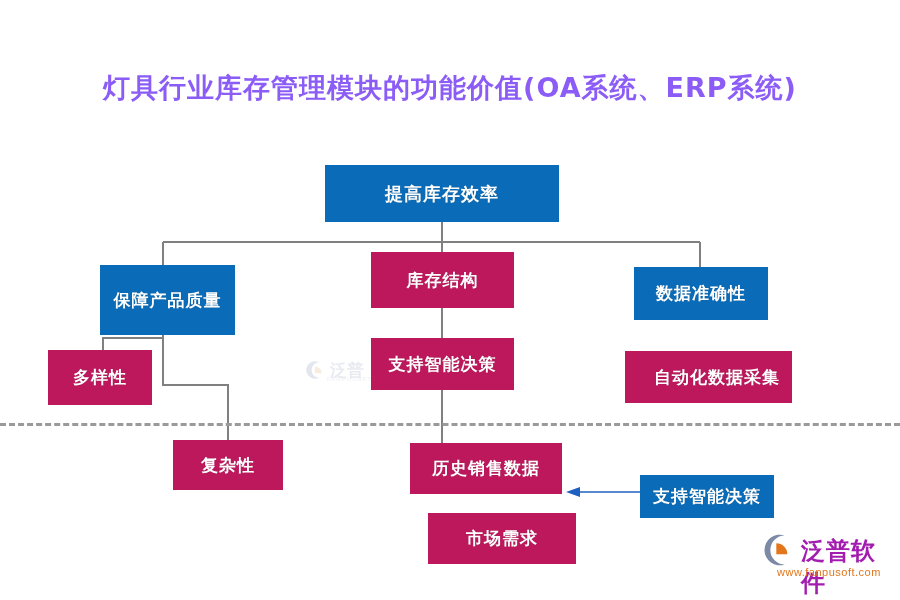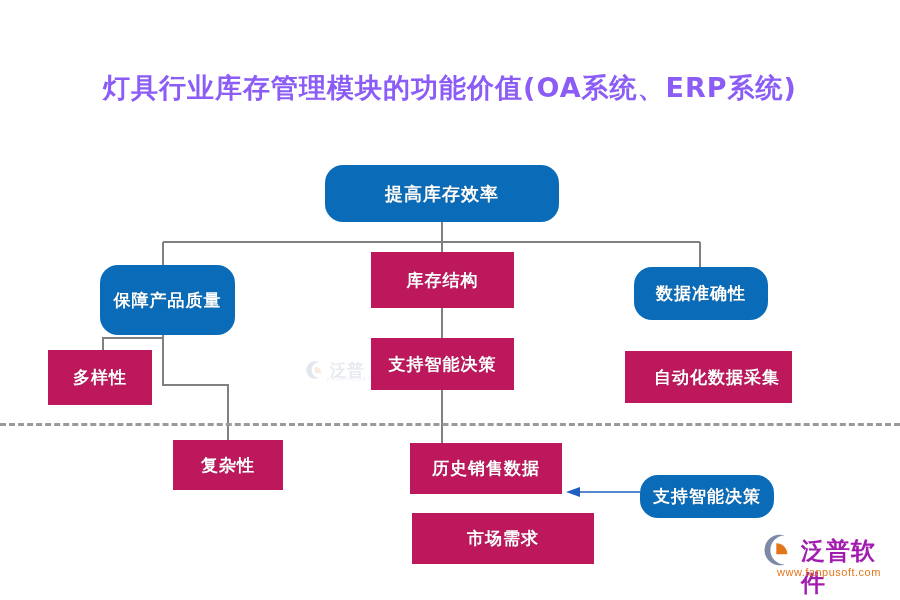--- a/index.html
+++ b/index.html
@@ -35,21 +35,21 @@
     align-items:center;
     justify-content:center;
     color:#ffffff;
     font-weight:bold;
     font-size:17px;
     letter-spacing:1px;
     box-sizing:border-box;
     text-shadow:0 0 1px rgba(0,0,0,.25);
     font-family:"DejaVu Sans","Liberation Sans",sans-serif;
   }
-  .node.blue{background:#0a6cb8;border-radius:18px;}
+  .node.blue{background:#0a6cb8;}
   .node.gray{background:#be185d;}
   .node.root{font-size:18px;}
 
   
   .divider{
     position:absolute;
     left:0;top:423px;width:900px;height:0;
     border-top:3px dashed #9a9a9a;
   }
 
@@ -147,21 +147,21 @@
   <div class="node gray" style="left:48px;top:350px;width:104px;height:55px;">多样性</div>
 
   <div class="node gray" style="left:371px;top:338px;width:143px;height:52px;">支持智能决策</div>
 
   <div class="node gray" style="left:625px;top:351px;width:167px;height:52px;padding-left:17px;">自动化数据采集</div>
 
   <div class="node gray" style="left:173px;top:440px;width:110px;height:50px;">复杂性</div>
 
   <div class="node gray" style="left:410px;top:443px;width:152px;height:51px;">历史销售数据</div>
 
-  <div class="node gray" style="left:412px;top:513px;width:182px;height:51px;">市场需求</div>
+  <div class="node gray" style="left:428px;top:513px;width:148px;height:51px;">市场需求</div>
 
   <div class="node blue" style="left:640px;top:475px;width:134px;height:43px;">支持智能决策</div>
 
   <div class="brand">
     <svg class="brand-mark" width="42" height="34" viewBox="0 0 48 40">
       <path d="M32,3 A18,18 0 1 0 32,37 A14.5,14.5 0 1 1 32,3 Z" fill="#7c8aa5"></path>
       <path d="M22,12 A13,13 0 0 1 35,25 L22,25 Z" fill="#e2761b"></path>
     </svg>
     <span class="brand-name">泛普软件</span>
     <span class="brand-url">www.fanpusoft.com</span>

